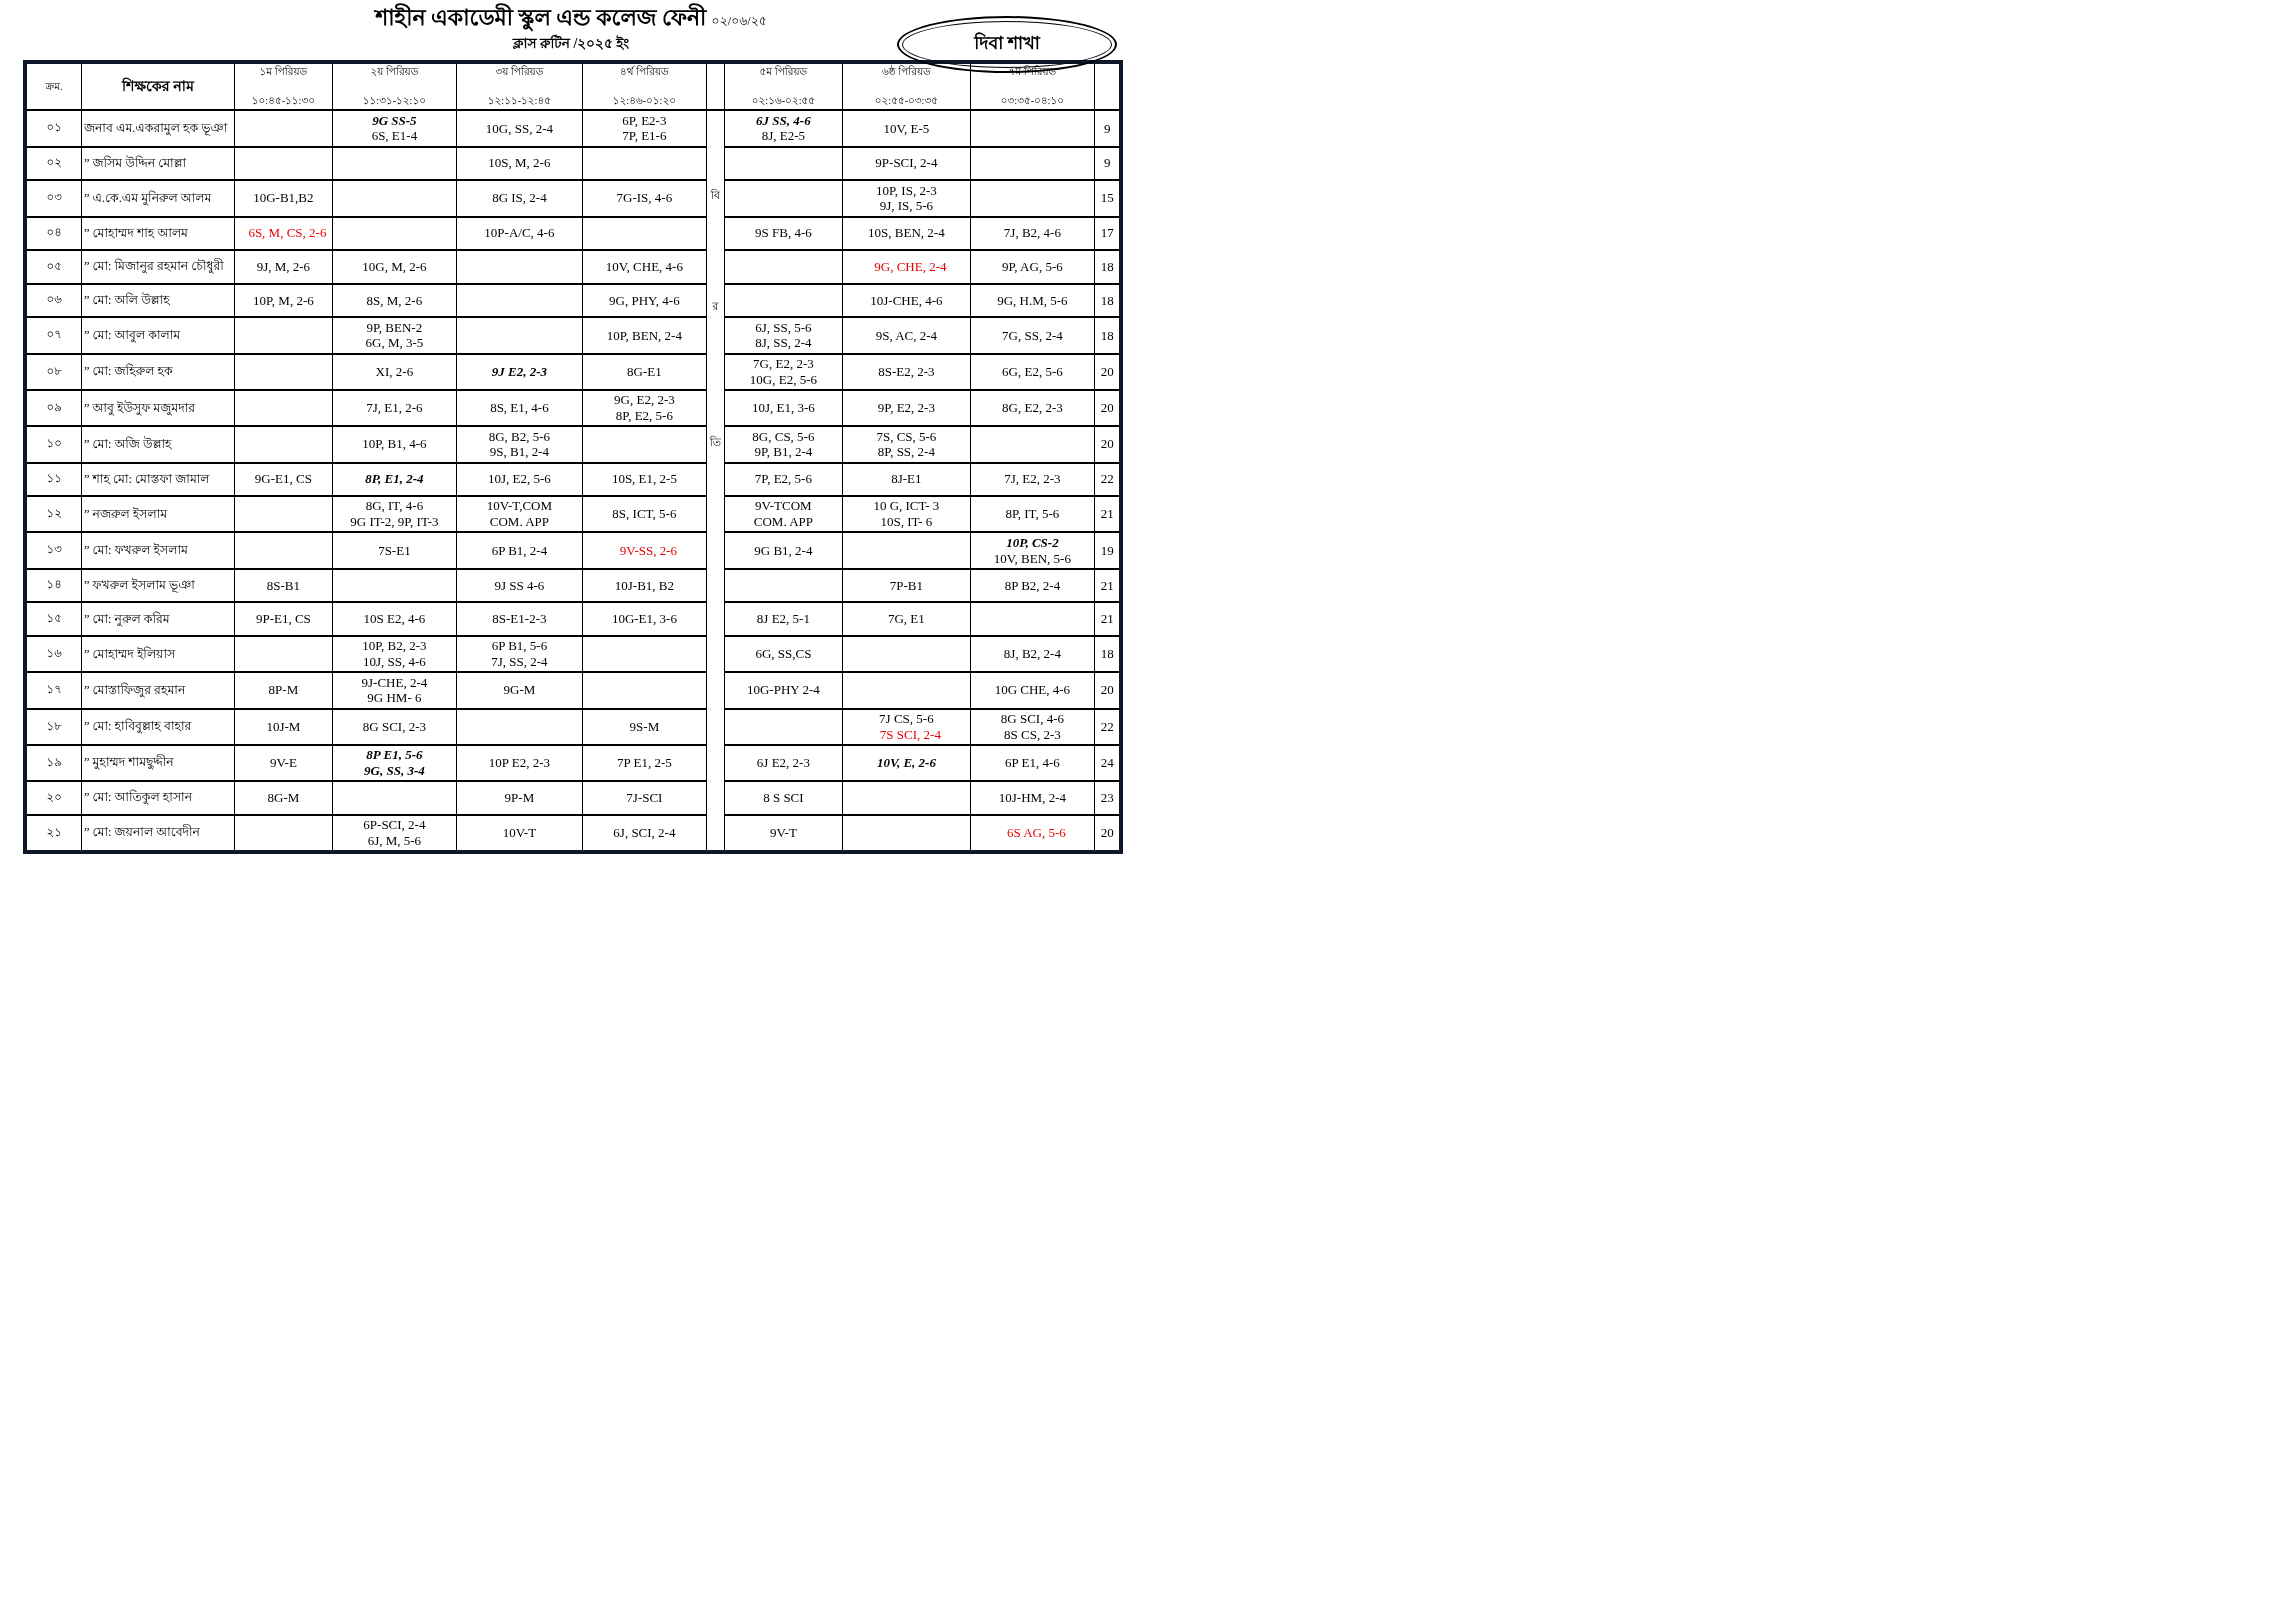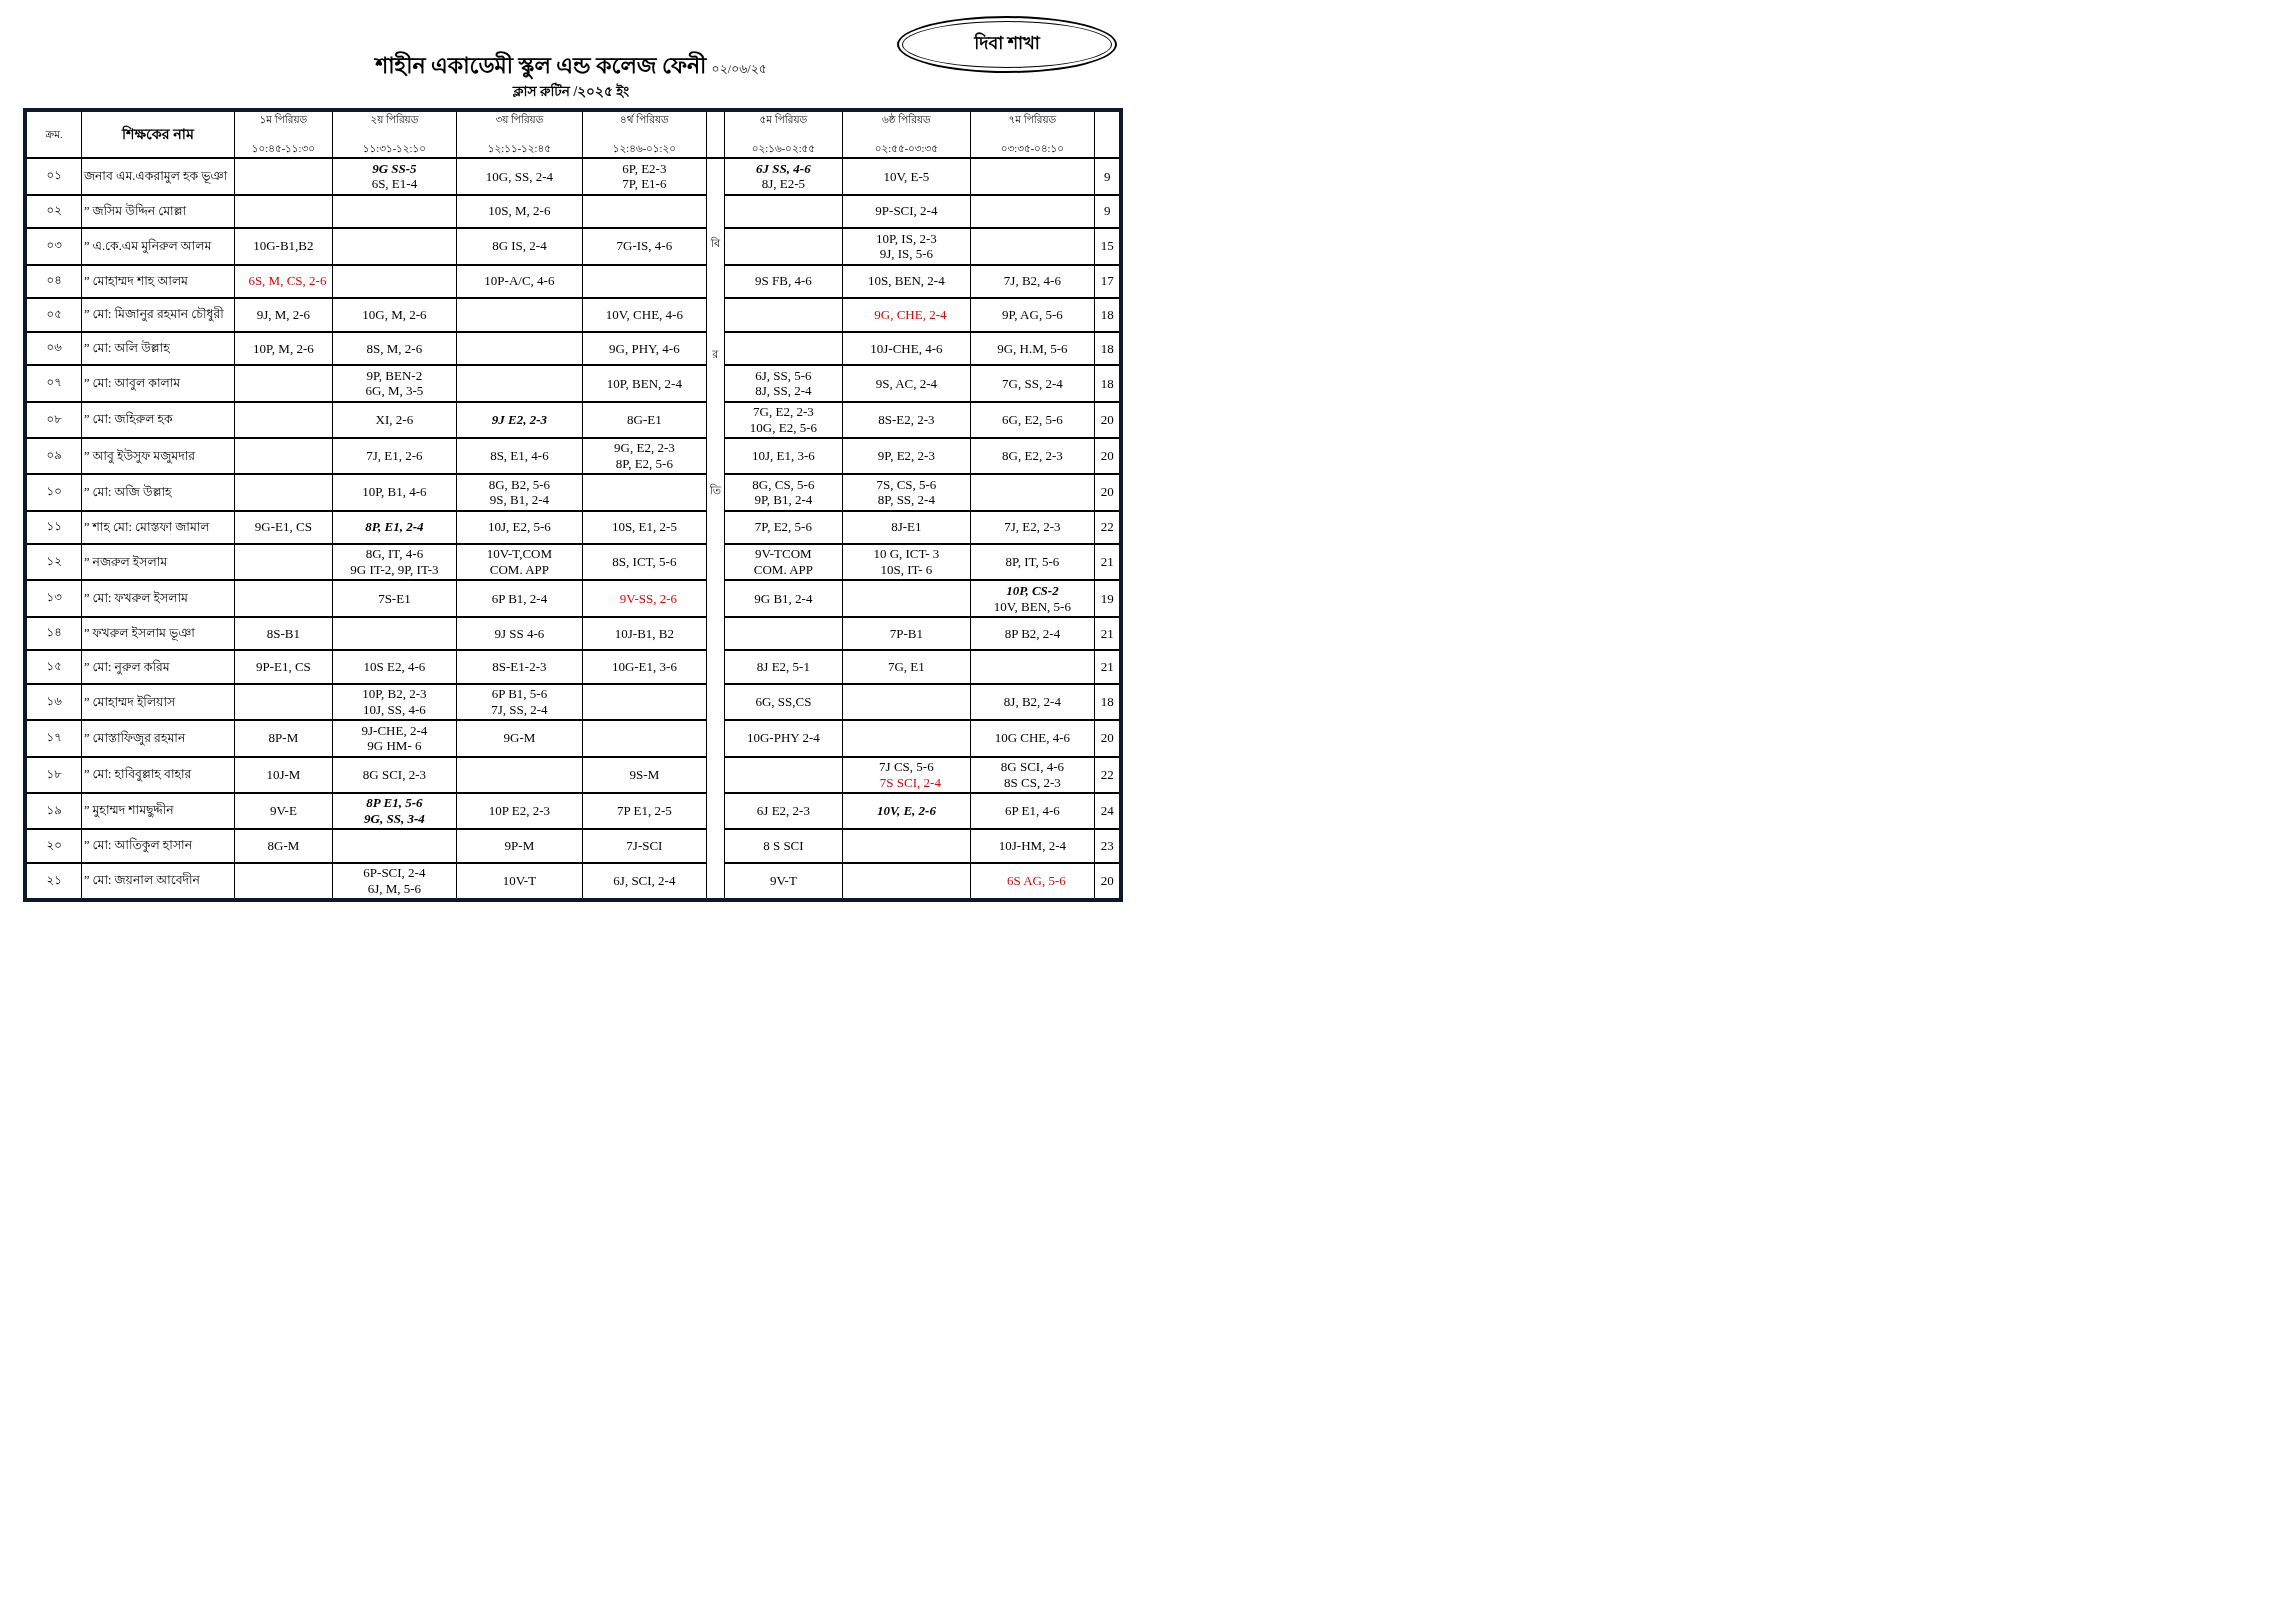--- a/index.html
+++ b/index.html
@@ -1,21 +1,21 @@
 <!DOCTYPE html>
 <html style="--red: #e50000;font-size:10.4px"><head>
 <meta charset="utf-8">
 <style>
   html,body{margin:0;padding:0;background:#ffffff;}
   body{font-family:"Liberation Serif","DejaVu Serif",serif;color:#000;}
   .page{position:relative;width:1142px;min-height:808px;background:#fff;padding-top:5.2px;box-sizing:border-box;}
 
   
   .head{width:1142px;text-align:center;}
-  .title-line{font-weight:bold;font-size:22px;line-height:1.15;margin-top:48px;}
+  .title-line{font-weight:bold;font-size:22px;line-height:1.15;}
   .title-date{font-weight:normal;font-size:12.4px;margin-left:5.2px;}
   .subtitle{font-weight:bold;font-size:13.7px;margin-top:1.3px;}
   .oval{position:absolute;top:15.6px;left:897px;width:220px;height:57px;border:2px solid #000;border-radius:50%;display:flex;align-items:center;justify-content:center;box-sizing:border-box;}
   .oval-inner{width:210px;height:47px;border:1.6px solid #000;border-radius:50%;display:flex;align-items:center;justify-content:center;box-sizing:border-box;}
   .oval-text{font-size:17.6px;font-weight:bold;white-space:nowrap;}
 
   
   table.routine{border-collapse:collapse;table-layout:fixed;width:1095px;margin:3.9px 23.4px 0 23.4px;border:4px solid #0f172a;}
   th,td{border-left:1.3px solid #000;border-right:1.3px solid #000;border-top:2px solid #000;border-bottom:2px solid #000;padding:1.3px 1.3px;text-align:center;vertical-align:middle;overflow:hidden;}
   th{font-weight:normal;font-size:10.4px;line-height:1.3;height:34px;}

